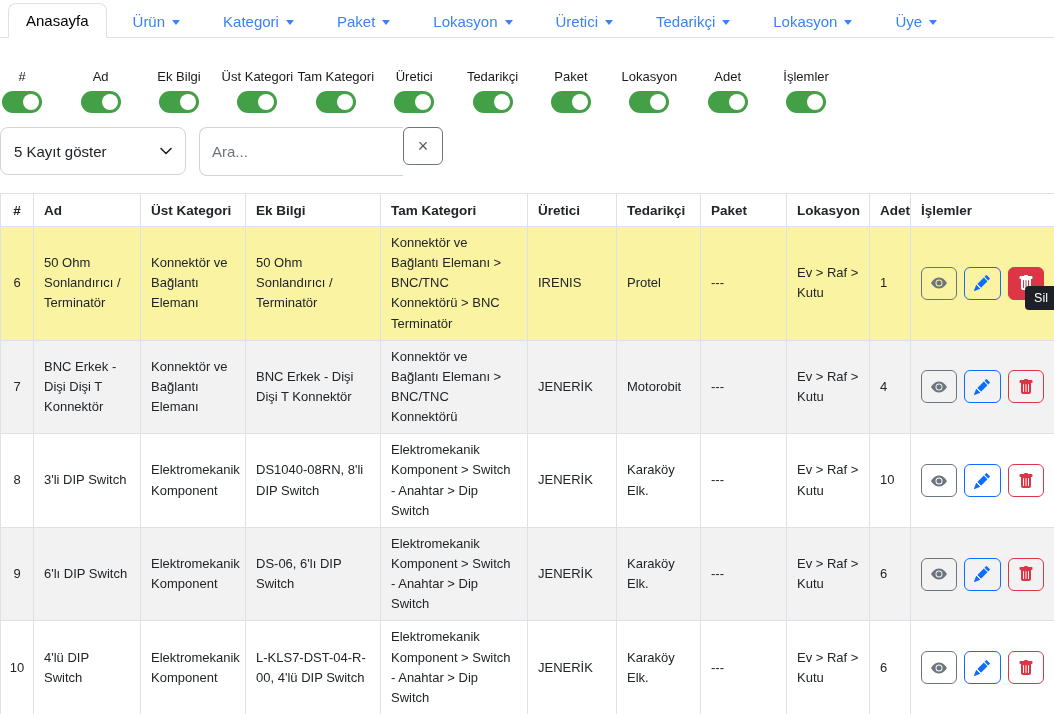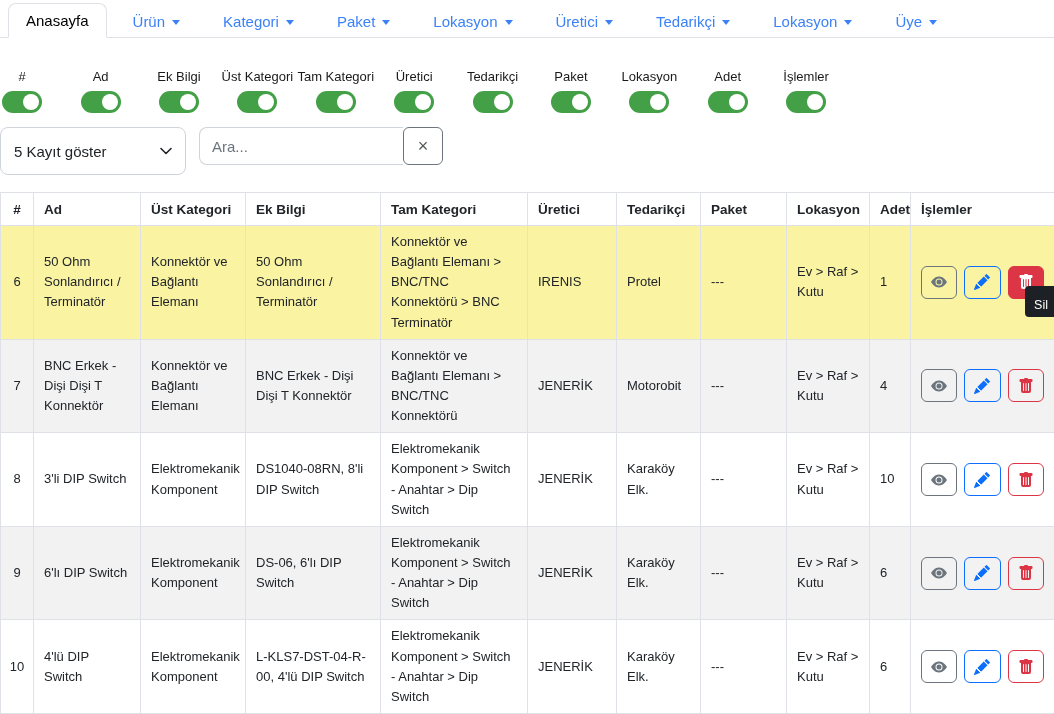--- a/index.html
+++ b/index.html
@@ -22,21 +22,21 @@
   .toggle-label { font-size: 13px; color: #1a1a1a; white-space: nowrap; }
   .switch { width: 40px; height: 22px; border-radius: 11px; background: #43a047; position: relative; cursor: pointer; }
   .switch::after { content: ""; position: absolute; top: 3px; right: 3px; width: 16px; height: 16px;
                    border-radius: 50%; background: #fff; }
   
   .controls { display: flex; margin-top: 14px; gap: 13px; }
   .page-select { width: 186px; height: 48px; border: 1px solid #ced4da; border-radius: 8px;
                  display: flex; align-items: center; justify-content: space-between; padding: 0 13px;
                  font-size: 15px; cursor: pointer; background: #fff; }
   .search-group { display: flex; }
-  .search-input { width: 204px; height: 38px; border: 1px solid #ced4da; border-right: none;
+  .search-input { width: 204px; height: 49px; border: 1px solid #ced4da; border-right: none;
                   border-radius: 8px 0 0 8px; padding: 0 12px; font-size: 15px;
                   font-family: "Liberation Sans", "DejaVu Sans", sans-serif; outline: none; }
   .search-input::placeholder { color: #6c757d; }
   .clear-btn { width: 40px; height: 38px; border: 1px solid #6c757d; border-radius: 6px; background: #fff;
                color: #55595c; font-size: 18px; cursor: pointer; display: flex; align-items: center;
                justify-content: center; }
   
   table { width: 1054px; margin-top: 17px; border-collapse: collapse; table-layout: fixed; }
   th, td { border: 1px solid #dee2e6; padding: 6px 10px; text-align: left; vertical-align: middle; }
   th { font-size: 13.5px; font-weight: 700; height: 33px; }
@@ -56,21 +56,21 @@
   .abtn.edit { border: 1px solid #0d6efd; color: #0d6efd; }
   .abtn.del  { border: 1px solid #dc3545; color: #dc3545; }
   .abtn.del.filled { background: #dc3545; border-color: #dc3545; color: #fff; }
   
   tfoot td { vertical-align: top; padding: 8px 8px; height: 68px; }
   tfoot td.mid { vertical-align: middle; }
   .f-label { font-size: 13.5px; font-weight: 700; margin-bottom: 5px; }
   .chev { flex: none; }
   
   .tooltip { position: absolute; top: 286px; right: 0; background: #1d2125; color: #fff; font-size: 12.5px;
-             padding: 12px 6px 5px 9px; border-radius: 4px 0 0 4px; }
+             padding: 5px 6px 5px 9px; border-radius: 4px 0 0 4px; }
 </style>
 </head>
 <body>
 
 <div class="nav">
 
     <div class="tab active">
       <span>Anasayfa</span>
 
     </div>

